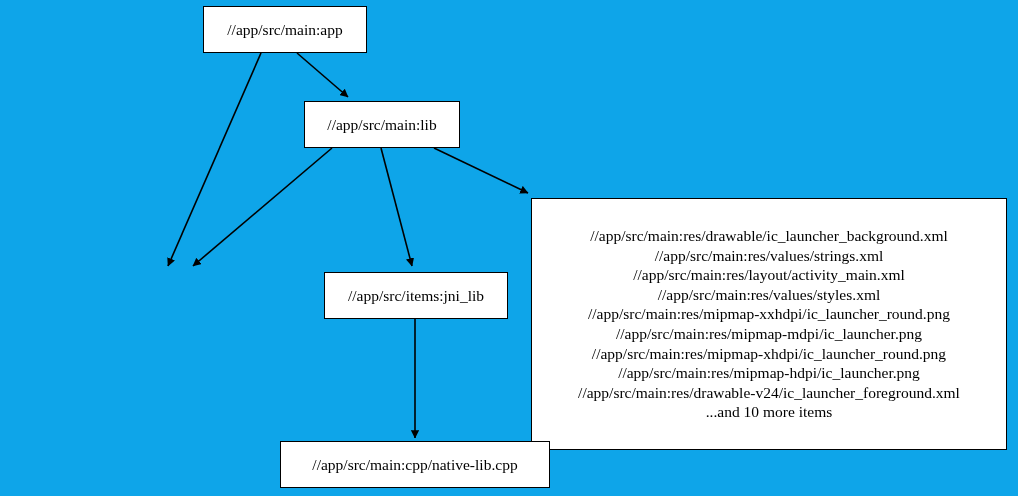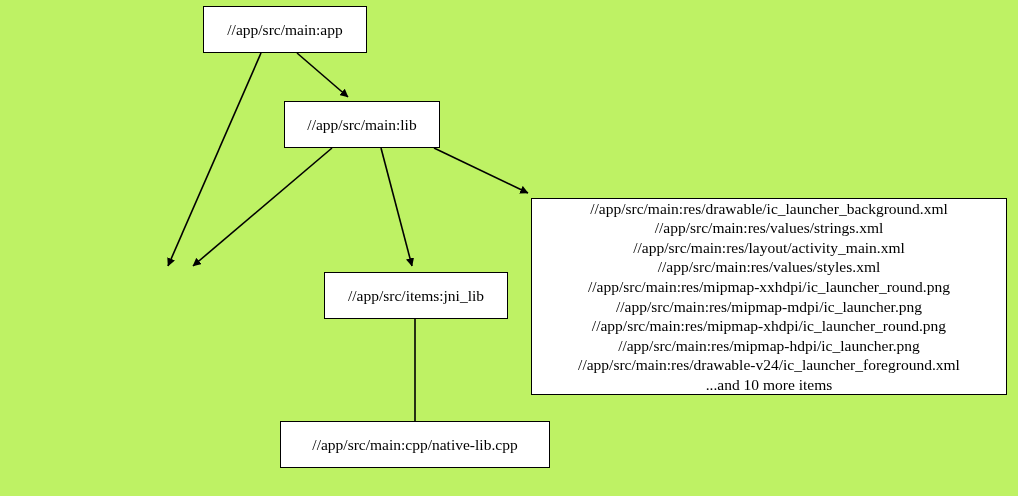--- a/index.html
+++ b/index.html
@@ -4,21 +4,21 @@
 <style>
   html, body {
     margin: 0;
     padding: 0;
     background: #ffffff;
   }
   #canvas {
     position: relative;
     width: 1018px;
     height: 496px;
-    background: #bef264;
+    background: #0ea5e9;
     overflow: hidden;
     font-family: "Liberation Serif", "DejaVu Serif", serif;
   }
   #edge-layer {
     position: absolute;
     left: 0;
     top: 0;
     width: 1018px;
     height: 496px;
     pointer-events: none;
@@ -37,26 +37,26 @@
     line-height: 1.0;
     white-space: nowrap;
     z-index: 2;
   }
   .node-label {
     display: block;
     width: 100%;
   }
   
   #node-app      { left: 203px; top: 6px;   width: 164px; height: 47px; }
-  #node-lib      { left: 284px; top: 101px; width: 156px; height: 47px; }
+  #node-lib      { left: 304px; top: 101px; width: 156px; height: 47px; }
   #node-manifest { left: 3px;   top: 272px; width: 302px; height: 47px; }
   #node-jnilib   { left: 324px; top: 272px; width: 184px; height: 47px; }
-  #node-cpp      { left: 280px; top: 421px; width: 270px; height: 47px; }
+  #node-cpp      { left: 280px; top: 441px; width: 270px; height: 47px; }
   #node-res {
-    left: 531px; top: 198px; width: 476px; height: 197px;
+    left: 531px; top: 198px; width: 476px; height: 252px;
     white-space: normal;
     font-size: 15.5px;
     line-height: 19.6px;
     padding: 6px 4px;
   }
   #node-res .node-label {
     white-space: pre-line;
   }
 </style>
 </head>

